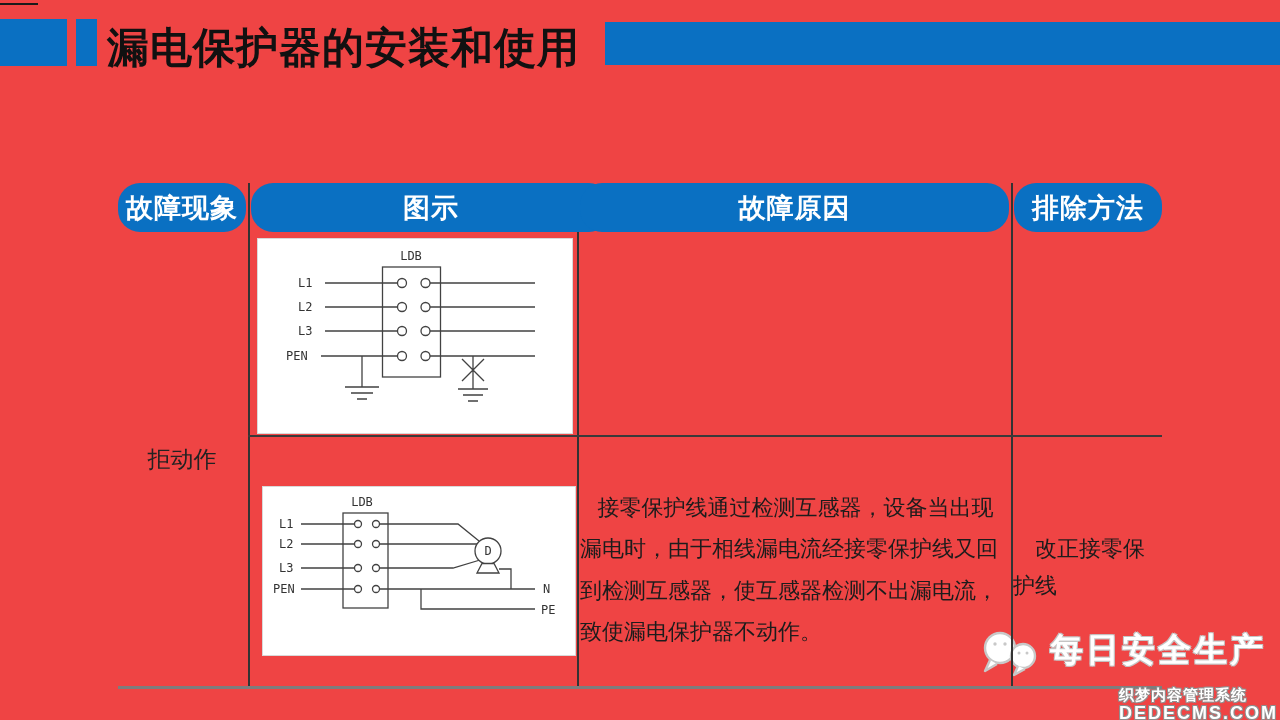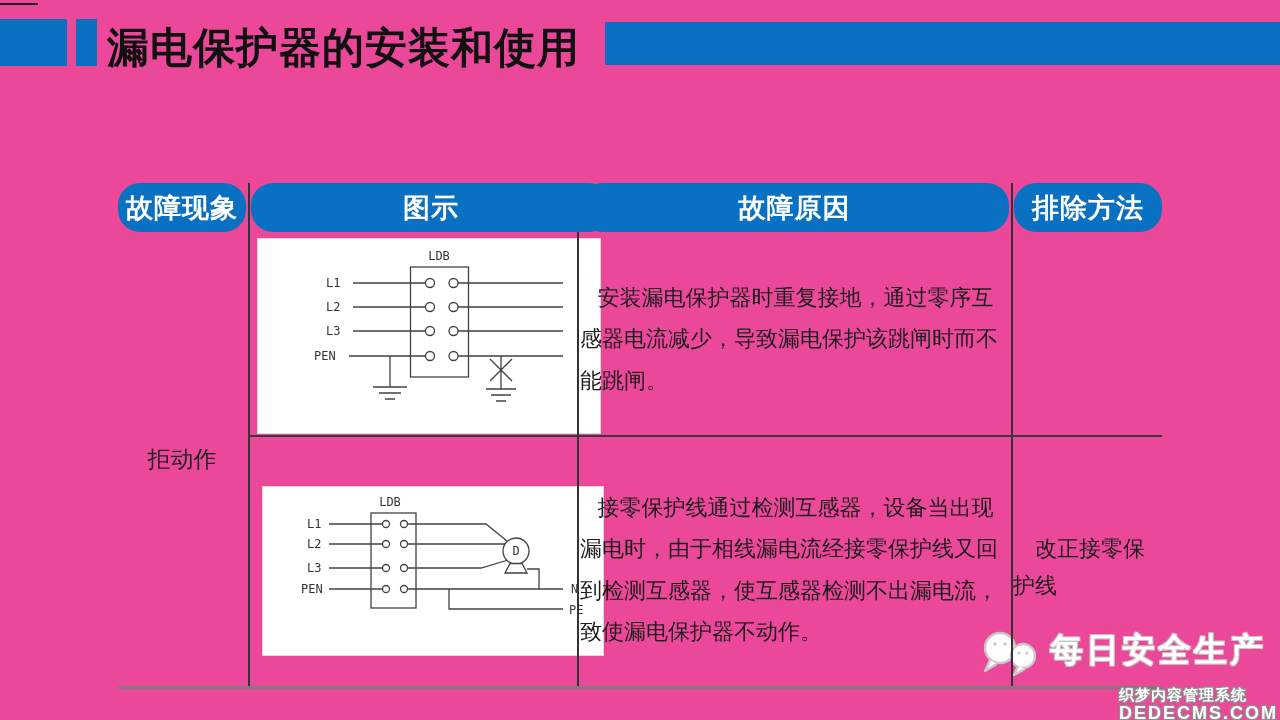--- a/index.html
+++ b/index.html
@@ -1,16 +1,16 @@
 <!DOCTYPE html>
 <html><head>
 <meta charset="utf-8">
 <style>
   html,body{margin:0;padding:0;background:#fff;}
-  .stage{position:relative;width:1280px;height:720px;background:#ec4899;overflow:hidden;
+  .stage{position:relative;width:1280px;height:720px;background:#ef4444;overflow:hidden;
          font-family:"Liberation Sans",sans-serif;}
 
   
   .tline{position:absolute;left:0;top:3px;width:38px;height:2px;background:#1a1a1a;}
   .sq{position:absolute;left:0;top:19px;width:67px;height:47px;background:#0a70c2;}
   .bar{position:absolute;left:76px;top:19px;width:21px;height:47px;background:#0a70c2;}
   .hbar{position:absolute;left:605px;top:22px;width:675px;height:43px;background:#0a70c2;}
   .title{position:absolute;left:107px;top:20px;margin:0;font-size:42px;font-weight:bold;
          color:#111;white-space:nowrap;letter-spacing:1px;}
   .subtitle{position:absolute;left:424px;top:112px;margin:0;font-size:29px;font-weight:bold;
@@ -24,21 +24,21 @@
 
   
   .th{position:absolute;top:183px;height:49px;background:#0a70c2;color:#fff;font-weight:bold;
       font-size:27px;display:flex;align-items:center;justify-content:center;z-index:6;letter-spacing:1px;border-radius:22px;}
   .th1{left:118px;width:128px;} .th2{left:251px;width:360px;}
   .th3{left:580px;width:429px;} .th4{left:1014px;width:148px;}
 
   
   .rowlabel{position:absolute;left:118px;top:232px;width:128px;height:454px;display:flex;
             align-items:center;justify-content:center;font-size:23px;color:#222;z-index:4;}
-  .diag{position:absolute;border:1px solid #d9d9d9;background:#fff;z-index:4;padding-left:28px;}
+  .diag{position:absolute;border:1px solid #d9d9d9;background:#fff;z-index:4;}
   .d1{left:257px;top:238px;width:314px;height:194px;}
   .d2{left:262px;top:486px;width:312px;height:168px;}
   .diag svg{display:block;width:100%;height:100%;}
   .dg{stroke:#424242;stroke-width:1.3;fill:none;}
   .dgf{stroke:#424242;stroke-width:1.3;fill:#fff;}
   .dgt{fill:#333;font-family:"DejaVu Sans Mono",monospace;font-size:12px;}
   .cause{position:absolute;width:424px;font-size:22px;line-height:1.88;color:#1c1c1c;
          text-indent:0.8em;z-index:4;}
   .c1{left:580px;top:277px;} .c2{left:580px;top:487px;}
   .method{position:absolute;width:150px;font-size:22px;line-height:1.7;color:#1c1c1c;
@@ -117,21 +117,20 @@
         <circle cx="144" cy="92" r="4.5"></circle>
           <circle cx="167.5" cy="92" r="4.5"></circle>
         <circle cx="144" cy="117" r="4.5"></circle>
           <circle cx="167.5" cy="117" r="4.5"></circle>
       </g>
       <path class="dg" d="M104 117 V148 M87 148 H121 M93 154 H115 M99 160 H109"></path>
       <path class="dg" d="M215 117 V150 M204 120 L226 142 M226 120 L204 142
                          M200 150 H230 M205 156 H225 M210 162 H220"></path>
     </svg>
   </div>
-  <div class="cause c1">安装漏电保护器时重复接地，通过零序互感器电流减少，导致漏电保护该跳闸时而不能跳闸。</div>
 
   <div class="diag d2">
     <svg viewBox="0 0 312 168">
       <text class="dgt" x="99" y="19" text-anchor="middle">LDB</text>
       <rect class="dg" x="80" y="26" width="45" height="95"></rect>
       <text class="dgt" x="16" y="41" font-size="11">L1</text>
       <text class="dgt" x="16" y="61" font-size="11">L2</text>
       <text class="dgt" x="16" y="85" font-size="11">L3</text>
       <text class="dgt" x="10" y="106" font-size="11">PEN</text>
       <path class="dg" d="M38 37 H91.5 M38 57 H91.5 M38 81 H91.5 M38 102 H91.5"></path>

